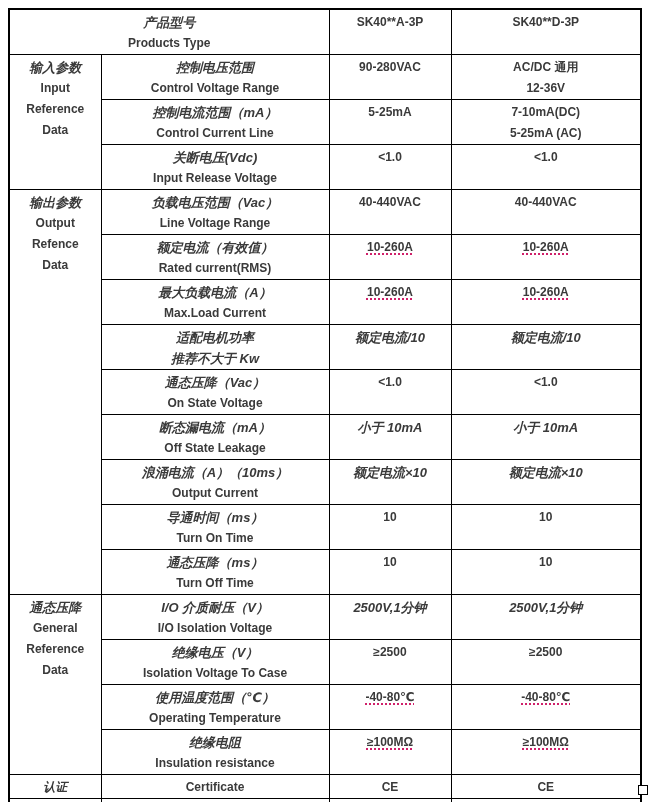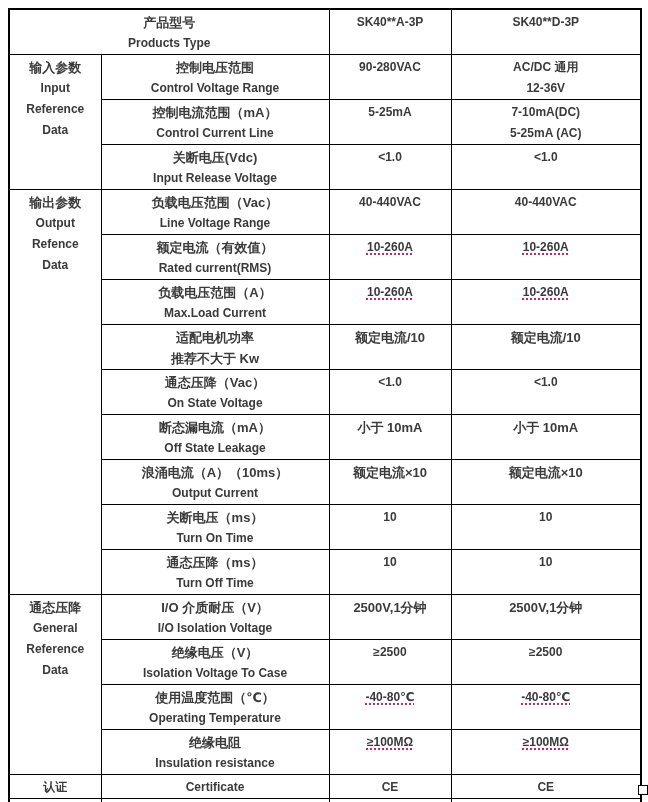--- a/index.html
+++ b/index.html
@@ -25,21 +25,21 @@
   table.spec td {
     border: 1px solid #000000;
     vertical-align: top;
     text-align: center;
     padding: 2px 2px 0 2px;
     font-weight: bold;
     font-size: 12px;
     line-height: 21px;
     overflow: hidden;
   }
-  .zh { font-size: 13px; }
+  .zh { font-size: 13px; font-style: italic; }
   tr.r-head  { height: 40px; }
   tr.r-std   { height: 43px; }
   tr.r-cert  { height: 19px; margin-left: 17px; }
   tr.r-shape { height: 31px; }
   .squiggle {
     text-decoration: underline;
     text-decoration-style: dotted;
     text-decoration-color: #d0206a;
     text-decoration-thickness: 2px;
     text-underline-offset: 2px;
@@ -149,21 +149,21 @@
     <td>
           <div class="squiggle">10-260A</div>
         </td>
     <td>
           <div class="squiggle">10-260A</div>
         </td>
   </tr>
 
   <tr class="r-std">
     <td>
-      <div class="zh">负载电压范围（A）</div>
+      <div class="zh">最大负载电流（A）</div>
       <div>Max.Load Current</div>
     </td>
     <td>
           <div class="squiggle">10-260A</div>
         </td>
     <td>
           <div class="squiggle">10-260A</div>
         </td>
   </tr>
 
@@ -214,21 +214,21 @@
     <td>
           <div class="zh">额定电流×10</div>
         </td>
     <td>
           <div class="zh">额定电流×10</div>
         </td>
   </tr>
 
   <tr class="r-std">
     <td>
-      <div class="zh">关断电压（ms）</div>
+      <div class="zh">导通时间（ms）</div>
       <div>Turn On Time</div>
     </td>
     <td>
           <div>10</div>
         </td>
     <td>
           <div>10</div>
         </td>
   </tr>
 

